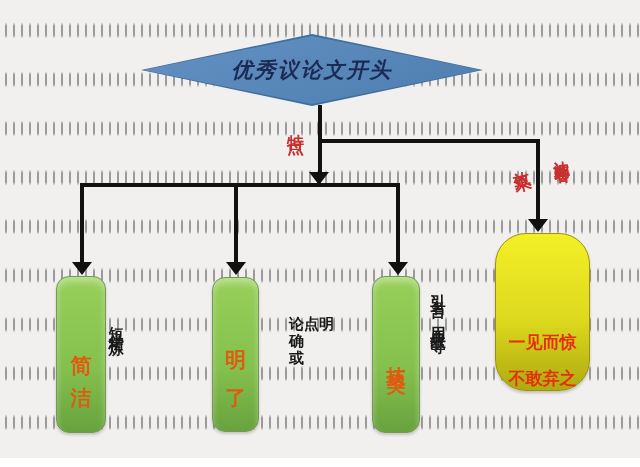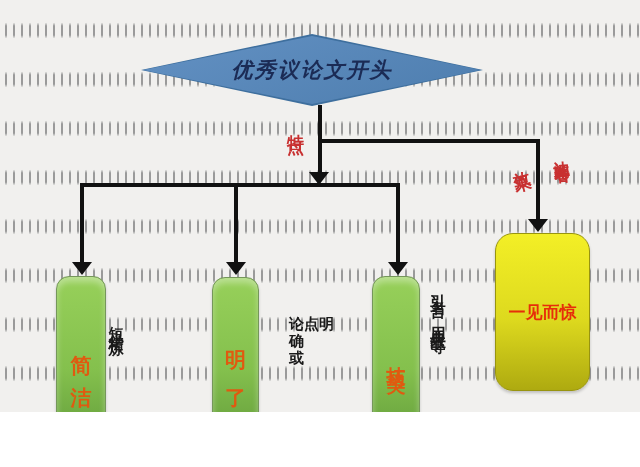--- a/index.html
+++ b/index.html
@@ -5,21 +5,21 @@
   :root{
     --background:#f1f0ee; --grid-dot:#9a9a9a; --line:#111111;
     --diamond-fill-top:#6391c3; --diamond-fill-bottom:#4d7dae; --diamond-border:#3e6f9e; --diamond-text:#1b2b55;
     --green-top:#97d05a; --green-bottom:#68a23e; --green-border:#75975a; --green-text:#e05a10;
     --yellow-top:#f3ef26; --yellow-bottom:#aeaa10; --yellow-border:#98940f; --yellow-text:#e62e0a;
     --red-label:#c83030; --note-text:#1a1a1a;
   }
   *{margin:0;padding:0;box-sizing:border-box;}
   body{font-family:"Liberation Sans",sans-serif;}
   .canvas{
-    position:relative;width:640px;height:412px;overflow:hidden;
+    position:relative;width:640px;height:458px;overflow:hidden;
     background-color:var(--background);
     background-image:
       radial-gradient(var(--grid-dot) 0.9px, rgba(0,0,0,0) 1.4px),
       radial-gradient(var(--grid-dot) 0.9px, rgba(0,0,0,0) 1.4px);
     background-size:8px 49px, 50px 12px;
     background-position:2px 6px, -7px 0px;
   }
   .diamond-outer{
     position:absolute;left:141px;top:34px;width:342px;height:72px;
     background:var(--diamond-border);
@@ -52,25 +52,25 @@
     background:linear-gradient(180deg,var(--green-top) 0%,#84c04d 60%,var(--green-bottom) 100%);
     border:1px solid var(--green-border);
     box-shadow:inset 0 5px 6px rgba(255,255,255,.35), 0 2px 3px rgba(0,0,0,.18);
     display:flex;align-items:center;justify-content:center;
   }
   .gbox .vtext{position:static;color:var(--green-text);}
   .g1{font-size:21px;letter-spacing:32px;padding-top:30px;}
   .g2{font-size:21px;letter-spacing:40px;padding-top:38px;}
   .g3{font-size:19px;letter-spacing:4px;padding-top:4px;}
   .ybox{
-    position:absolute;left:495px;top:233px;width:95px;height:158px;border-radius:18px;
+    position:absolute;left:495px;top:233px;width:95px;height:158px;border-radius:31px;
     background:linear-gradient(180deg,var(--yellow-top) 0%,#ddd91e 55%,var(--yellow-bottom) 100%);
     border:1px solid var(--yellow-border);
     box-shadow:0 2px 3px rgba(0,0,0,.2);
-    display:flex;flex-direction:column;align-items:center;justify-content:center;gap:13px;
+    display:flex;flex-direction:column;align-items:center;justify-content:flex-end;gap:13px;
     font-family:"Liberation Serif",serif;font-weight:bold;font-size:17px;color:var(--yellow-text);
   }
   .note{color:var(--note-text);}
   .note-mid{
     position:absolute;left:259px;top:315px;width:76px;text-align:left;
     font-family:"Liberation Sans",sans-serif;font-weight:bold;font-size:15px;
     line-height:17px;color:var(--note-text);padding-left:30px;
   }
   .watermark{
     position:absolute;right:4px;top:438px;
@@ -121,15 +121,16 @@
 
   <div class="vtext note" style="left:106px;top:314px;font-size:15px;letter-spacing:5px;">短小精炼</div>
   <div class="note-mid">
     <div>论点明确</div>
     <div>或</div>
   </div>
   <div class="vtext note" style="left:427px;top:282px;font-size:15.5px;letter-spacing:4px;">引名言、用典故等</div>
 
   <div class="ybox">
     <div>一见而惊</div>
+    <div>不敢弃之</div>
   </div>
 
 </div>
 
 </body></html>

